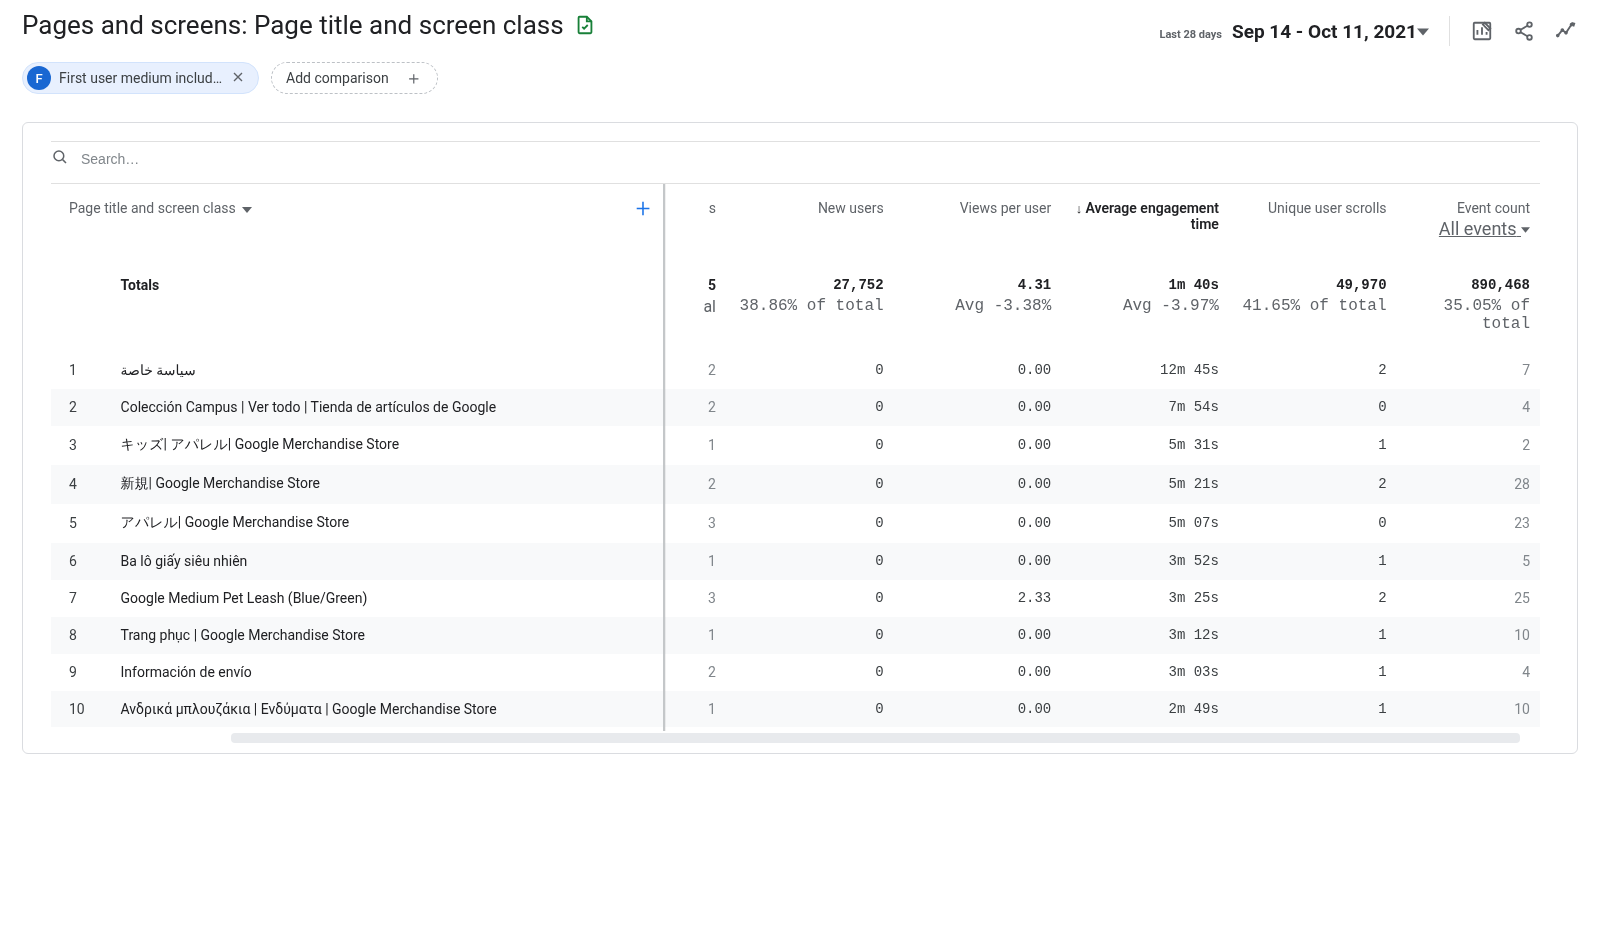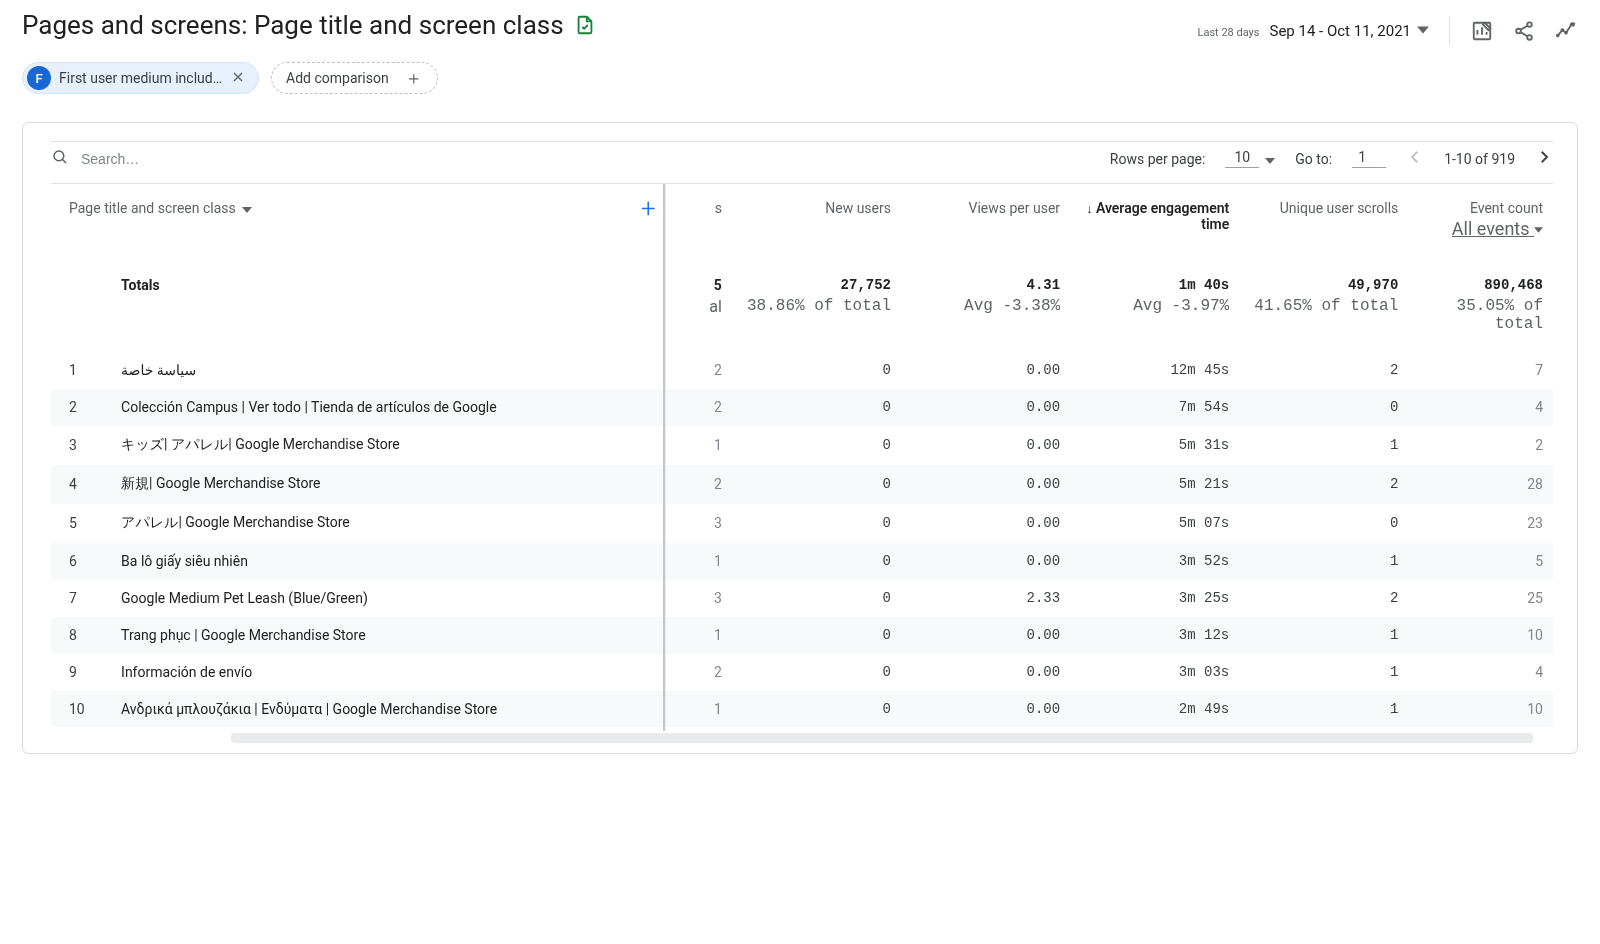--- a/index.html
+++ b/index.html
@@ -47,30 +47,30 @@
     display: flex;
     align-items: center;
     gap: 18px;
     padding-top: 6px;
   }
   .date-range {
     display: flex;
     align-items: baseline;
     gap: 10px;
     color: var(--text-main);
+    font-weight: bold;
   }
   .date-range .label {
     font-size: 11px;
     color: var(--text-secondary);
   }
   .date-range .value-wrap {
     display: flex;
     align-items: flex-start;
-    gap: 6px;
-    font-size: 15px;
+    font-size: 19px;
   }
   .icon-btn {
     color: var(--text-secondary);
     display: inline-flex;
     align-items: center;
     justify-content: center;
     width: 24px; height: 24px;
   }
   .vdiv {
     width: 1px;
@@ -114,21 +114,21 @@
     color: var(--ink);
     padding: 0 14px;
   }
   .chip.add .plus { color: var(--text-secondary); margin-left: 8px; font-size: 18px; line-height:0; }
 
   
   .card {
     margin: 0 22px;
     border: 1px solid var(--card-border);
     border-radius: 6px;
-    padding: 18px 24px 10px 28px;
+    padding: 18px 37px 10px 28px;
     position: relative;
   }
   .table-toolbar {
     display: flex;
     align-items: center;
     padding: 6px 0 14px 0;
     border-top: 1px solid var(--divider);
     border-bottom: 1px solid var(--divider);
   }
   .search {
@@ -339,44 +339,20 @@
 
     <div class="table-toolbar">
       <div class="search">
         <span>
           <svg width="18" height="18" viewBox="0 0 24 24" fill="none" stroke="#5f6368" stroke-width="2">
             <circle cx="10.5" cy="10.5" r="6.5"></circle>
               <path d="M20 20l-4.5-4.5"></path>
           </svg>
         </span>
         <input type="text" placeholder="Search…" style="">
-      </div>
-      <div class="pager">
-        <span>Rows per page:</span>
-        <span class="sel">
-          <span class="sel-val">10</span>
-          <span>
-            <svg width="10" height="6" viewBox="0 0 10 6">
-                <path d="M0 0l5 6 5-6z" fill="#5f6368"></path>
-              </svg>
-          </span>
-        </span>
-        <span>Go to:</span>
-        <span class="goto-val">1</span>
-        <span class="nav">
-          <svg width="18" height="18" viewBox="0 0 24 24">
-              <path fill="none" stroke="currentColor" stroke-width="2.5" d="M15 5l-7 7 7 7"></path>
-            </svg>
-        </span>
-        <span class="range-text">1-10 of 919</span>
-        <span class="nav active">
-          <svg width="18" height="18" viewBox="0 0 24 24">
-              <path fill="none" stroke="currentColor" stroke-width="2.5" d="M9 5l7 7-7 7"></path>
-            </svg>
-        </span>
       </div>
     </div>
 
     <div class="table-wrap">
       <div class="col-divider"></div>
       <table>
         <colgroup>
           <col class="c-idx">
             <col class="c-dim">
             <col class="c-edge">

